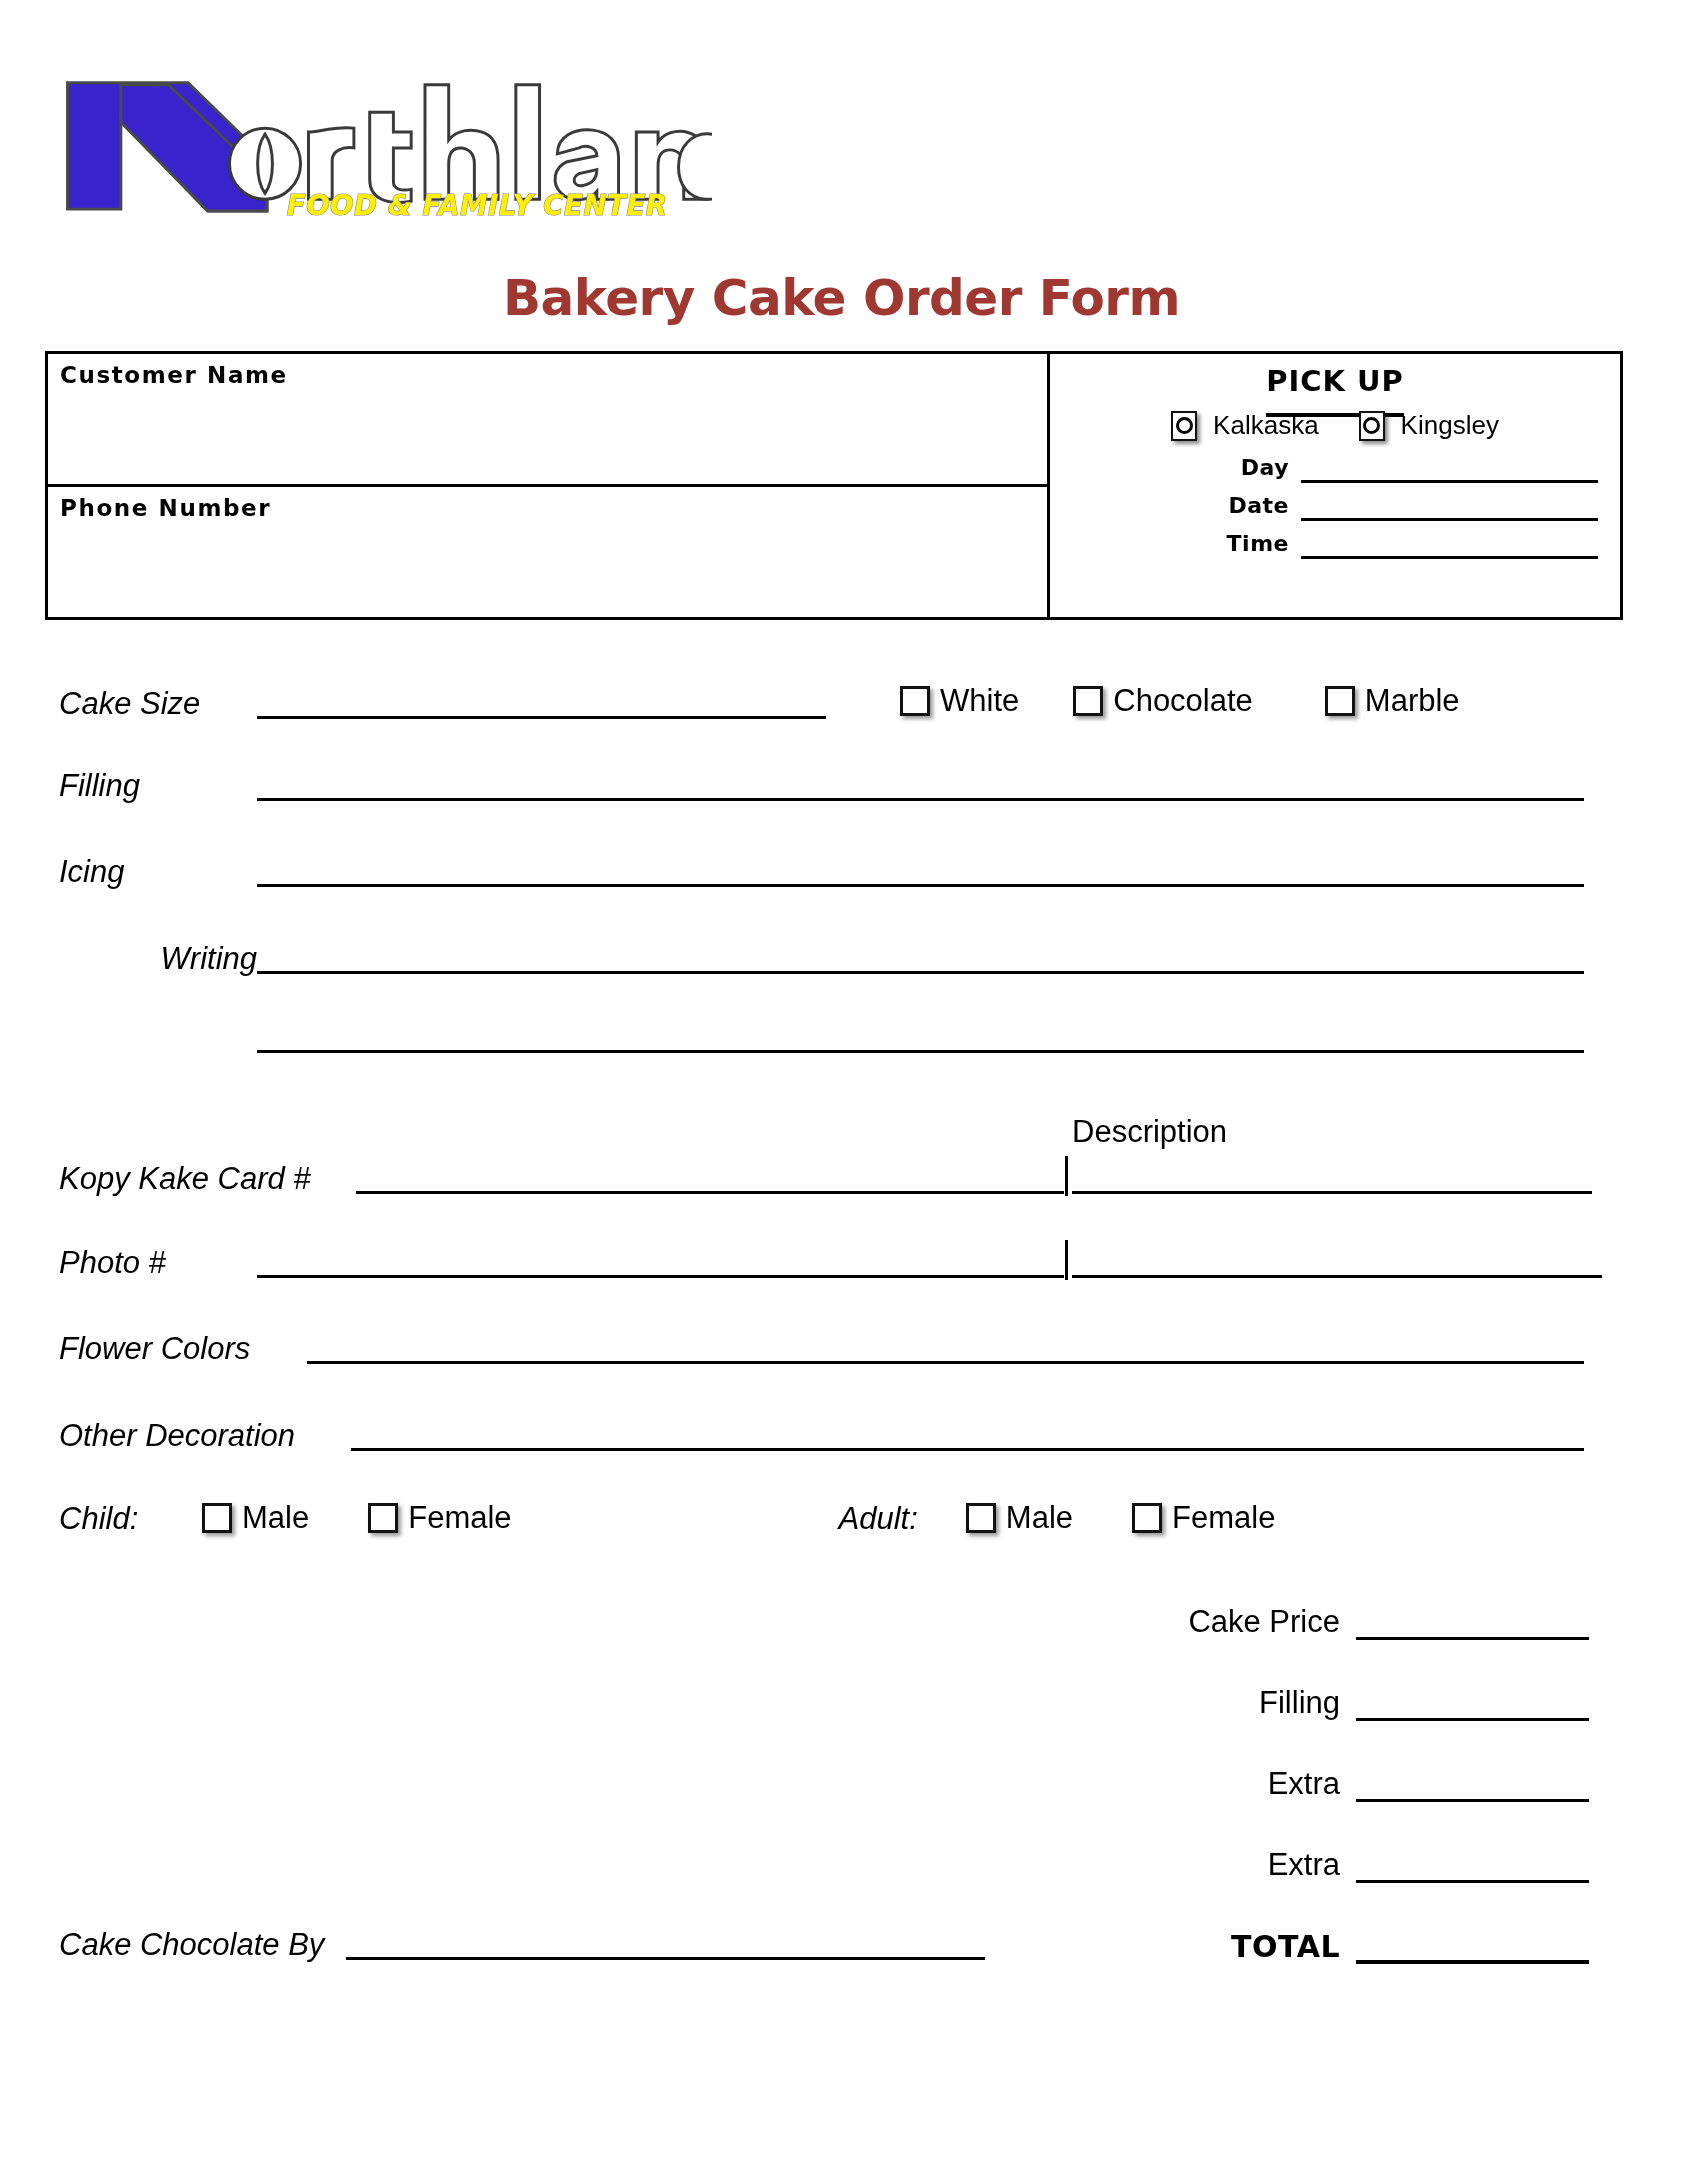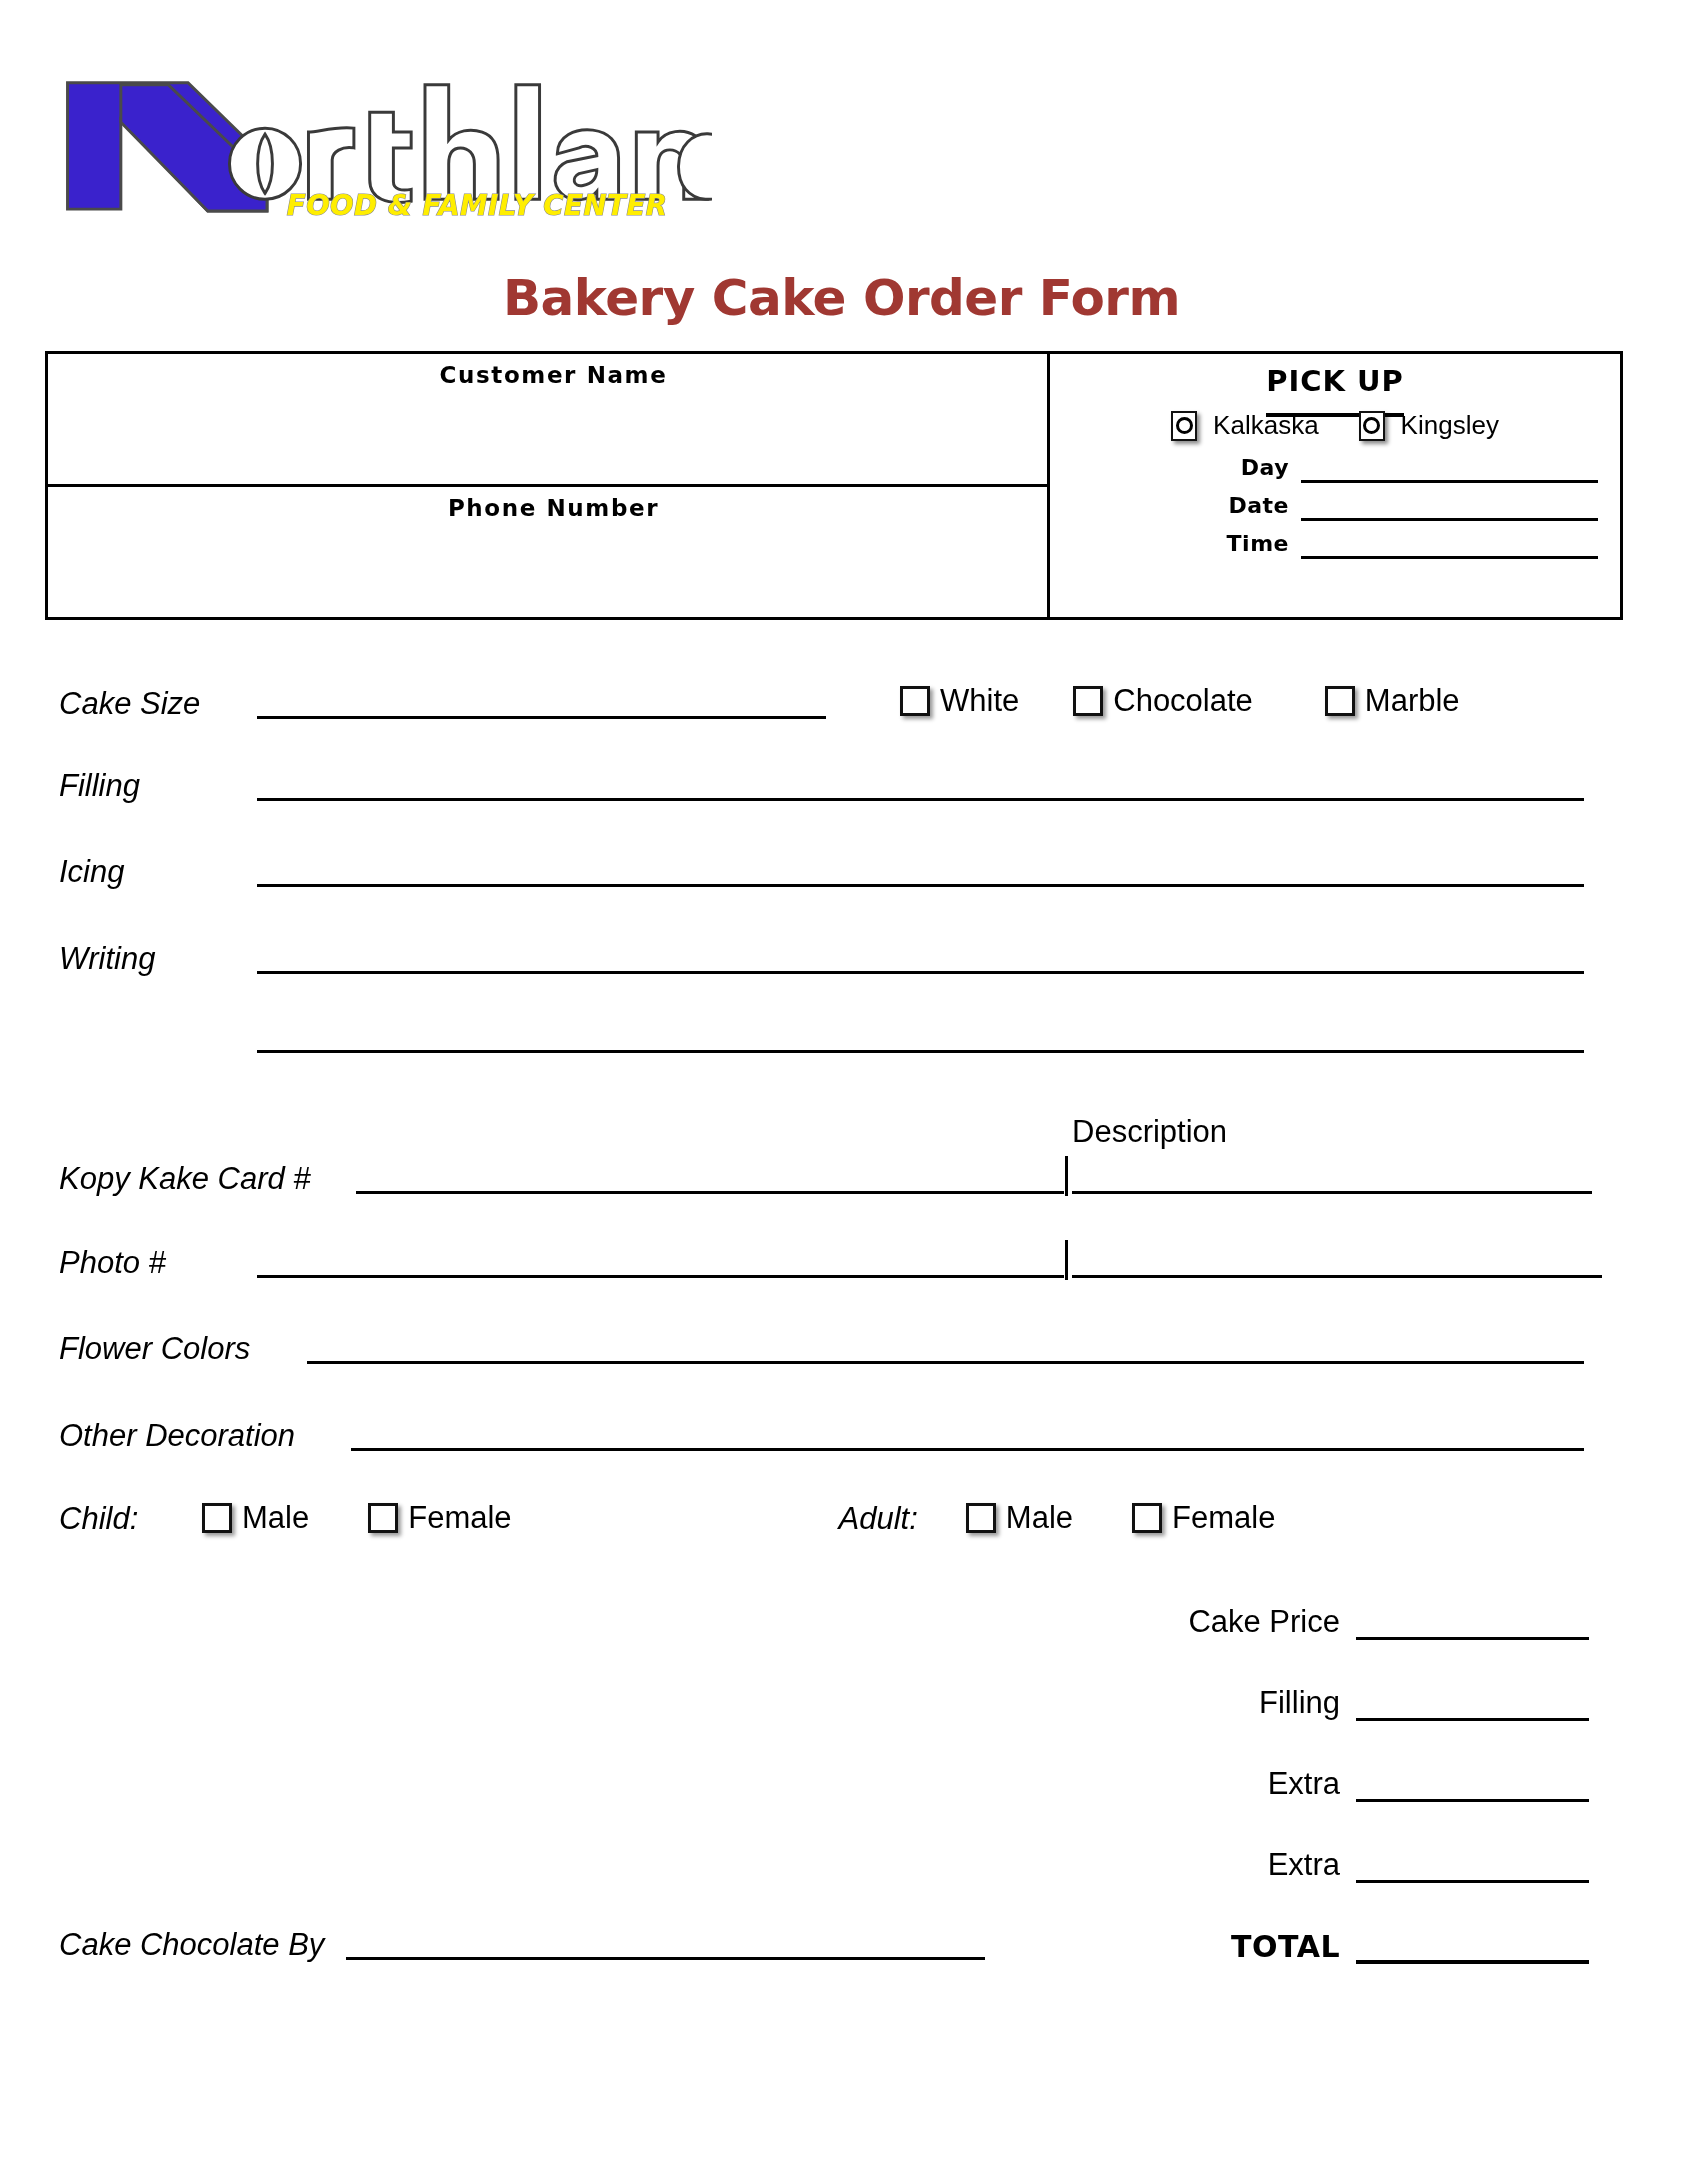--- a/index.html
+++ b/index.html
@@ -50,21 +50,20 @@
     border: 3px solid #000;
     box-sizing: border-box;
     display: flex;
   }
   .info-left {
     width: 1002px;
     border-right: 3px solid #000;
     box-sizing: border-box;
     display: flex;
     flex-direction: column;
-    text-align: center;
   }
   .info-cell {
     flex: 1 1 0;
     border-bottom: 3px solid #000;
     box-sizing: border-box;
     padding: 8px 0 0 12px;
   }
   .info-cell:last-child { border-bottom: none; }
   .info-cell-label {
     font-family: "DejaVu Sans", sans-serif;
@@ -312,21 +311,21 @@
   <div class="fl-label" style="width:198px;">Filling</div>
   <div class="fl-line" style="width:1327px;"></div>
 </div>
 
 <div class="field-row" style="left:59px; top:856px;">
   <div class="fl-label" style="width:198px;">Icing</div>
   <div class="fl-line" style="width:1327px;"></div>
 </div>
 
 <div class="field-row" style="left:59px; top:943px;">
-  <div class="fl-label" style="width:198px;">Writing</div>
+  <div class="fl-label" style="width:198px;text-align:right;">Writing</div>
   <div class="fl-line" style="width:1327px;"></div>
 </div>
 
 <div class="field-row" style="left:257px; top:1030px;">
   <div class="fl-line" style="width:1327px;"></div>
 </div>
 
 <div class="desc-heading" style="left:1072px; top:1114px;">Description</div>
 
 <div class="field-row" style="left:59px; top:1163px;">

